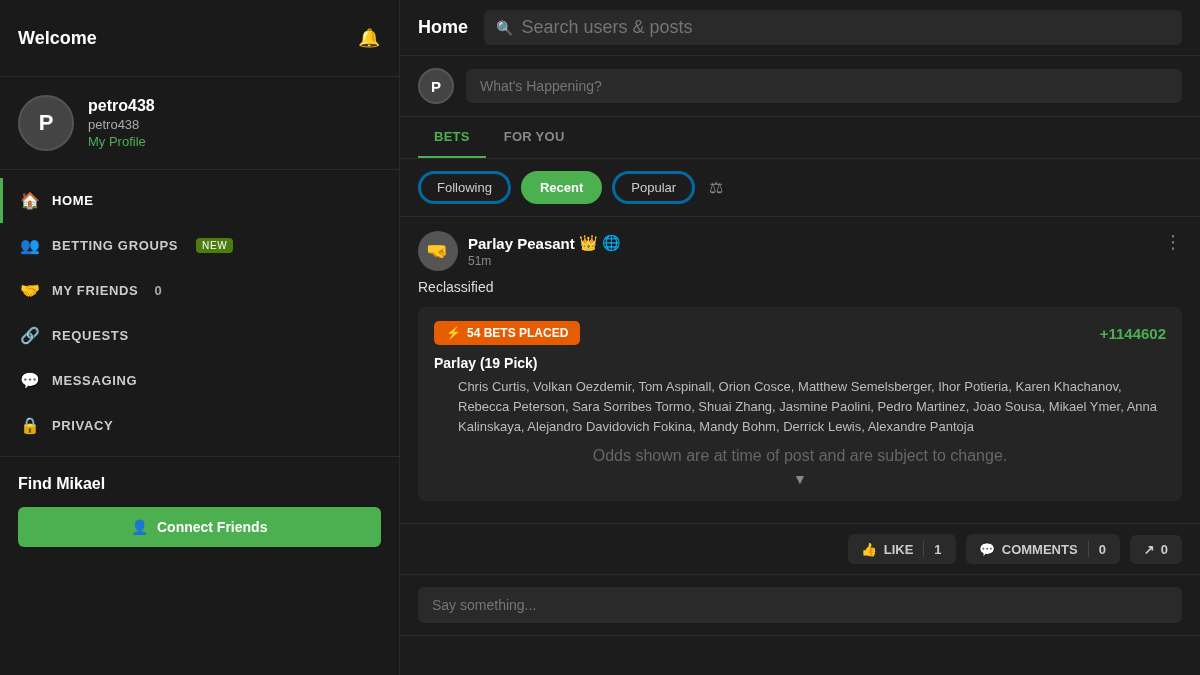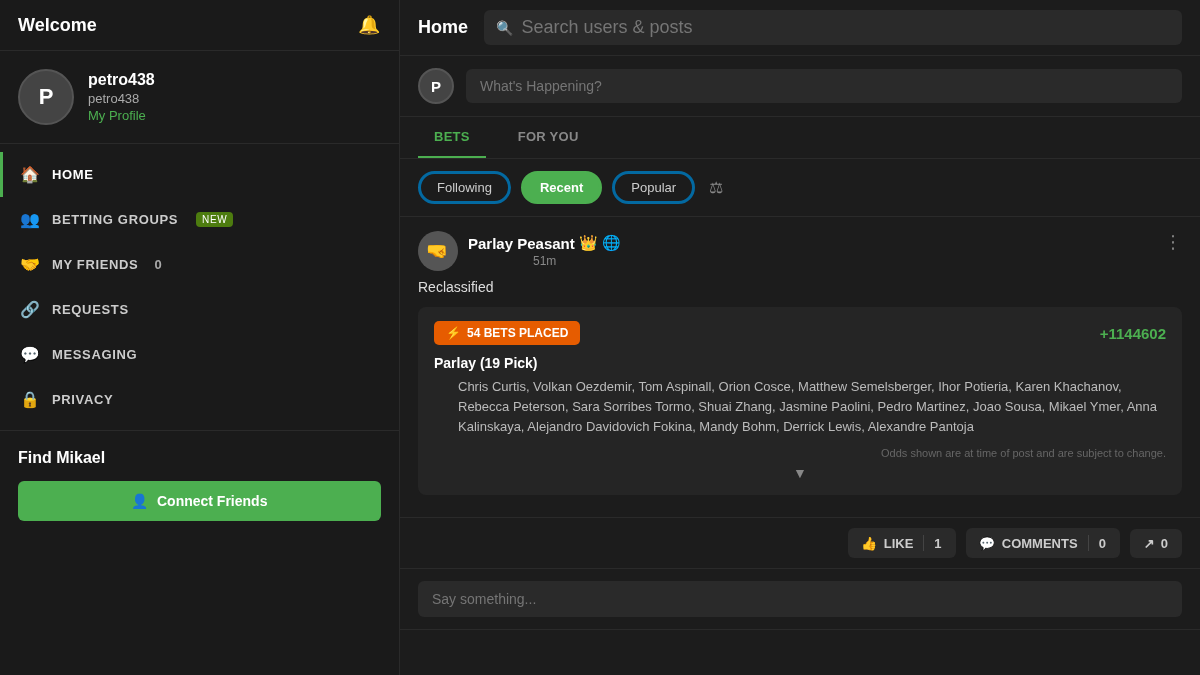--- a/index.html
+++ b/index.html
@@ -19,21 +19,21 @@
       background: #1a1a1a;
       border-right: 1px solid #2a2a2a;
       display: flex;
       flex-direction: column;
       flex-shrink: 0;
     }
     .sidebar-header {
       display: flex;
       align-items: center;
       justify-content: space-between;
-      padding: 14px 18px;
+      padding: 27px 18px;
       border-bottom: 1px solid #2a2a2a;
     }
     .sidebar-header-title {
       font-size: 18px;
       font-weight: 700;
     }
     .bell-icon { font-size: 18px; color: #ccc; cursor: pointer; }
 
     .profile-section {
       display: flex;
@@ -185,21 +185,21 @@
       color: #888;
       font-size: 14px;
       padding: 9px 14px;
       border-radius: 6px;
     }
 
     
     .tabs-bar {
       display: flex;
       align-items: center;
-      gap: 16px;
+      gap: 2px;
       padding: 0 18px;
       border-bottom: 1px solid #2a2a2a;
     }
     .tab {
       padding: 12px 16px;
       font-size: 13px;
       font-weight: 600;
       color: #888;
       cursor: pointer;
       border-bottom: 2px solid transparent;
@@ -264,21 +264,21 @@
     }
     .post-avatar {
       width: 40px; height: 40px;
       border-radius: 50%;
       overflow: hidden;
       background: #555;
       flex-shrink: 0;
       display: flex; align-items: center; justify-content: center;
       font-size: 18px;
     }
-    .post-author-info { display: flex; flex-direction: column; gap: 2px; text-align: center; }
+    .post-author-info { display: flex; flex-direction: column; gap: 2px; }
     .post-author-name {
       font-size: 15px;
       font-weight: 700;
       display: flex;
       align-items: center;
       gap: 5px;
     }
     .post-time { font-size: 12px; color: #888; }
     .more-icon { color: #888; cursor: pointer; font-size: 18px; }
 
@@ -313,23 +313,23 @@
       border-radius: 5px;
     }
     .odds-value {
       color: #4caf50;
       font-size: 15px;
       font-weight: 700;
     }
     .bet-type { font-size: 14px; font-weight: 700; margin-bottom: 6px; }
     .bet-picks { font-size: 13px; color: #bbb; line-height: 1.55; margin-left: 24px; }
     .bet-disclaimer {
-      font-size: 11px;
+      font-size: 16px;
       color: #666;
-      text-align: right;
+      text-align: center;
       margin-top: 10px;
     }
     .bet-expand {
       display: flex;
       justify-content: center;
       padding-top: 6px;
       color: #888;
       font-size: 14px;
     }
 

